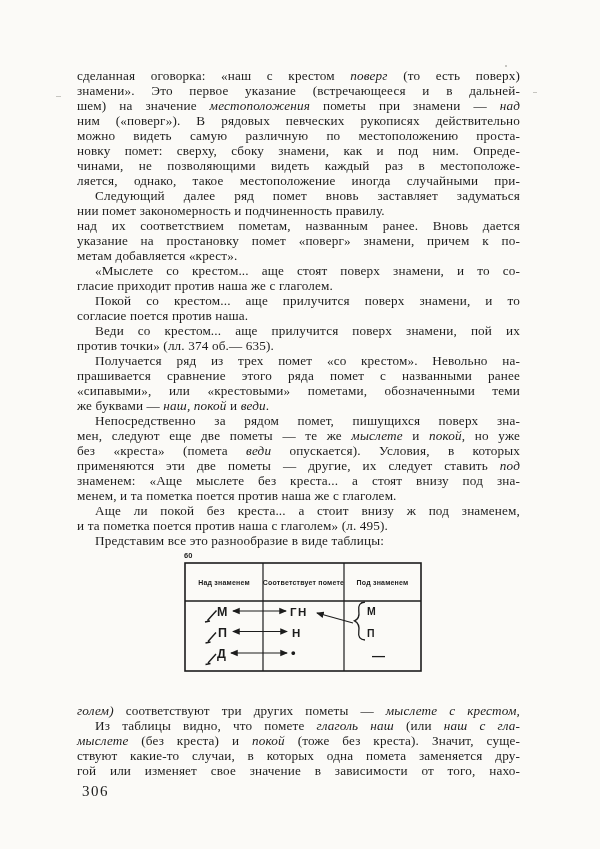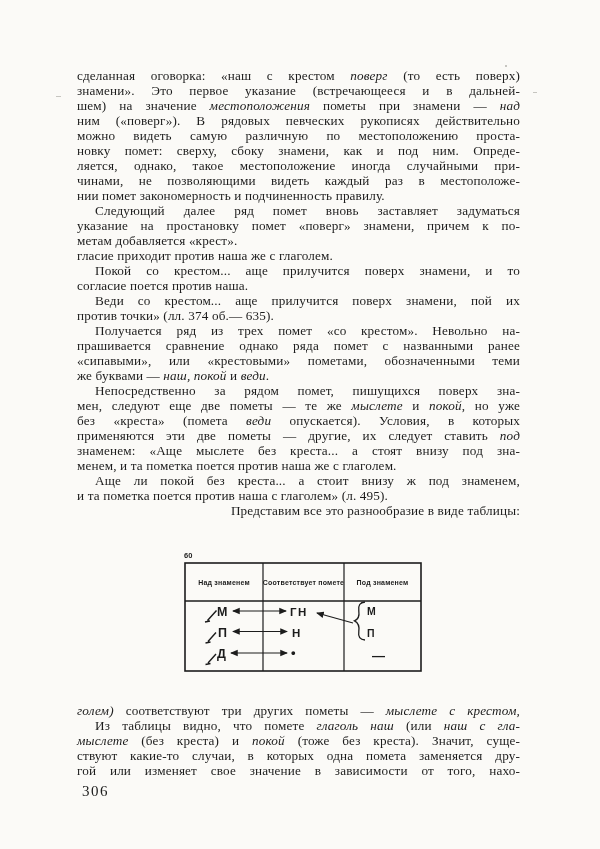--- a/index.html
+++ b/index.html
@@ -11,21 +11,21 @@
   }
   .page{position:relative;width:600px;height:849px;overflow:hidden;}
   .tb{
     position:absolute;left:77px;width:443px;
     font-size:13.2px;line-height:15px;letter-spacing:0.15px;
   }
   #upper{top:68px;}
   #lower{top:703px;}
   .line{min-height:15px;font-family:Liberation Serif, serif;}
   .line.full{text-align:justify;text-align-last:justify;}
-  .line.indent{text-indent:18px;text-align:right;}
+  .line.indent{text-indent:18px;}
   .it{font-style:italic;text-align:right;}
   .pagenum{position:absolute;left:82px;top:783px;font-size:15px;letter-spacing:1.5px;}
   .fig{position:absolute;left:184px;top:549px;width:240px;height:126px;}
   .fig svg{display:block;}
   .fig text{font-family:"Liberation Sans", sans-serif;fill:#1c1c1c;}
   .figlabel{font-weight:bold;}
   .hdr{font-weight:bold;letter-spacing:0.2px;}
   .glyph{font-family:"DejaVu Serif", serif;font-weight:bold;}
   .artifact{position:absolute;background:#c6c5c0;}
   .a1{left:56px;top:96px;width:5px;height:1px;}
@@ -37,33 +37,35 @@
 
 <div class="page">
 
   <div class="tb" id="upper">
       <div class="line full"><span>сделанная оговорка: «наш с крестом </span><span class="it">поверг</span><span> (то есть поверх)</span></div>
       <div class="line full"><span>знамени». Это первое указание (встречающееся и в дальней-</span></div>
       <div class="line full"><span>шем) на значение </span><span class="it">местоположения</span><span> пометы при знамени — </span><span class="it">над</span></div>
       <div class="line full"><span>ним («поверг»). В рядовых певческих рукописях действительно</span></div>
       <div class="line full"><span>можно видеть самую различную по местоположению проста-</span></div>
       <div class="line full"><span>новку помет: сверху, сбоку знамени, как и под ним. Опреде-</span></div>
+      <div class="line full"><span>чинами, не позволяющими видеть каждый раз в местоположе-</span></div>
       <div class="line full"><span>ляется, однако, такое местоположение иногда случайными при-</span></div>
-      <div class="line full"><span>чинами, не позволяющими видеть каждый раз в местоположе-</span></div>
+      <div class="line indent full"><span>Следующий далее ряд помет вновь заставляет задуматься</span></div>
       <div class="line"><span>нии помет закономерность и подчиненность правилу.</span></div>
-      <div class="line indent full"><span>Следующий далее ряд помет вновь заставляет задуматься</span></div>
+      <div class="line full"><span>над их соответствием пометам, названным ранее. Вновь дается</span></div>
       <div class="line full"><span>указание на простановку помет «поверг» знамени, причем к по-</span></div>
       <div class="line"><span>метам добавляется «крест».</span></div>
+      <div class="line indent full"><span>«Мыслете со крестом... аще стоят поверх знамени, и то со-</span></div>
       <div class="line"><span>гласие приходит против наша же с глаголем.</span></div>
       <div class="line indent full"><span>Покой со крестом... аще прилучится поверх знамени, и то</span></div>
       <div class="line"><span>согласие поется против наша.</span></div>
       <div class="line indent full"><span>Веди со крестом... аще прилучится поверх знамени, пой их</span></div>
       <div class="line"><span>против точки» (лл. 374 об.— 635).</span></div>
       <div class="line indent full"><span>Получается ряд из трех помет «со крестом». Невольно на-</span></div>
-      <div class="line full"><span>прашивается сравнение однако ряда помет с названными ранее</span></div>
+      <div class="line full"><span>прашивается сравнение этого ряда помет с названными ранее</span></div>
       <div class="line full"><span>«сипавыми», или «крестовыми» пометами, обозначенными теми</span></div>
       <div class="line"><span>же буквами — </span><span class="it">наш, покой</span><span> и </span><span class="it">веди</span><span>.</span></div>
       <div class="line indent full"><span>Непосредственно за рядом помет, пишущихся поверх зна-</span></div>
       <div class="line full"><span>мен, следуют еще две пометы — те же </span><span class="it">мыслете</span><span> и </span><span class="it">покой</span><span>, но уже</span></div>
       <div class="line full"><span>без «креста» (помета </span><span class="it">веди</span><span> опускается). Условия, в которых</span></div>
       <div class="line full"><span>применяются эти две пометы — другие, их следует ставить </span><span class="it">под</span></div>
       <div class="line full"><span>знаменем: «Аще мыслете без креста... а стоят внизу под зна-</span></div>
       <div class="line"><span>менем, и та пометка поется против наша же с глаголем.</span></div>
       <div class="line indent full"><span>Аще ли покой без креста... а стоит внизу ж под знаменем,</span></div>
       <div class="line"><span>и та пометка поется против наша с глаголем» (л. 495).</span></div>

